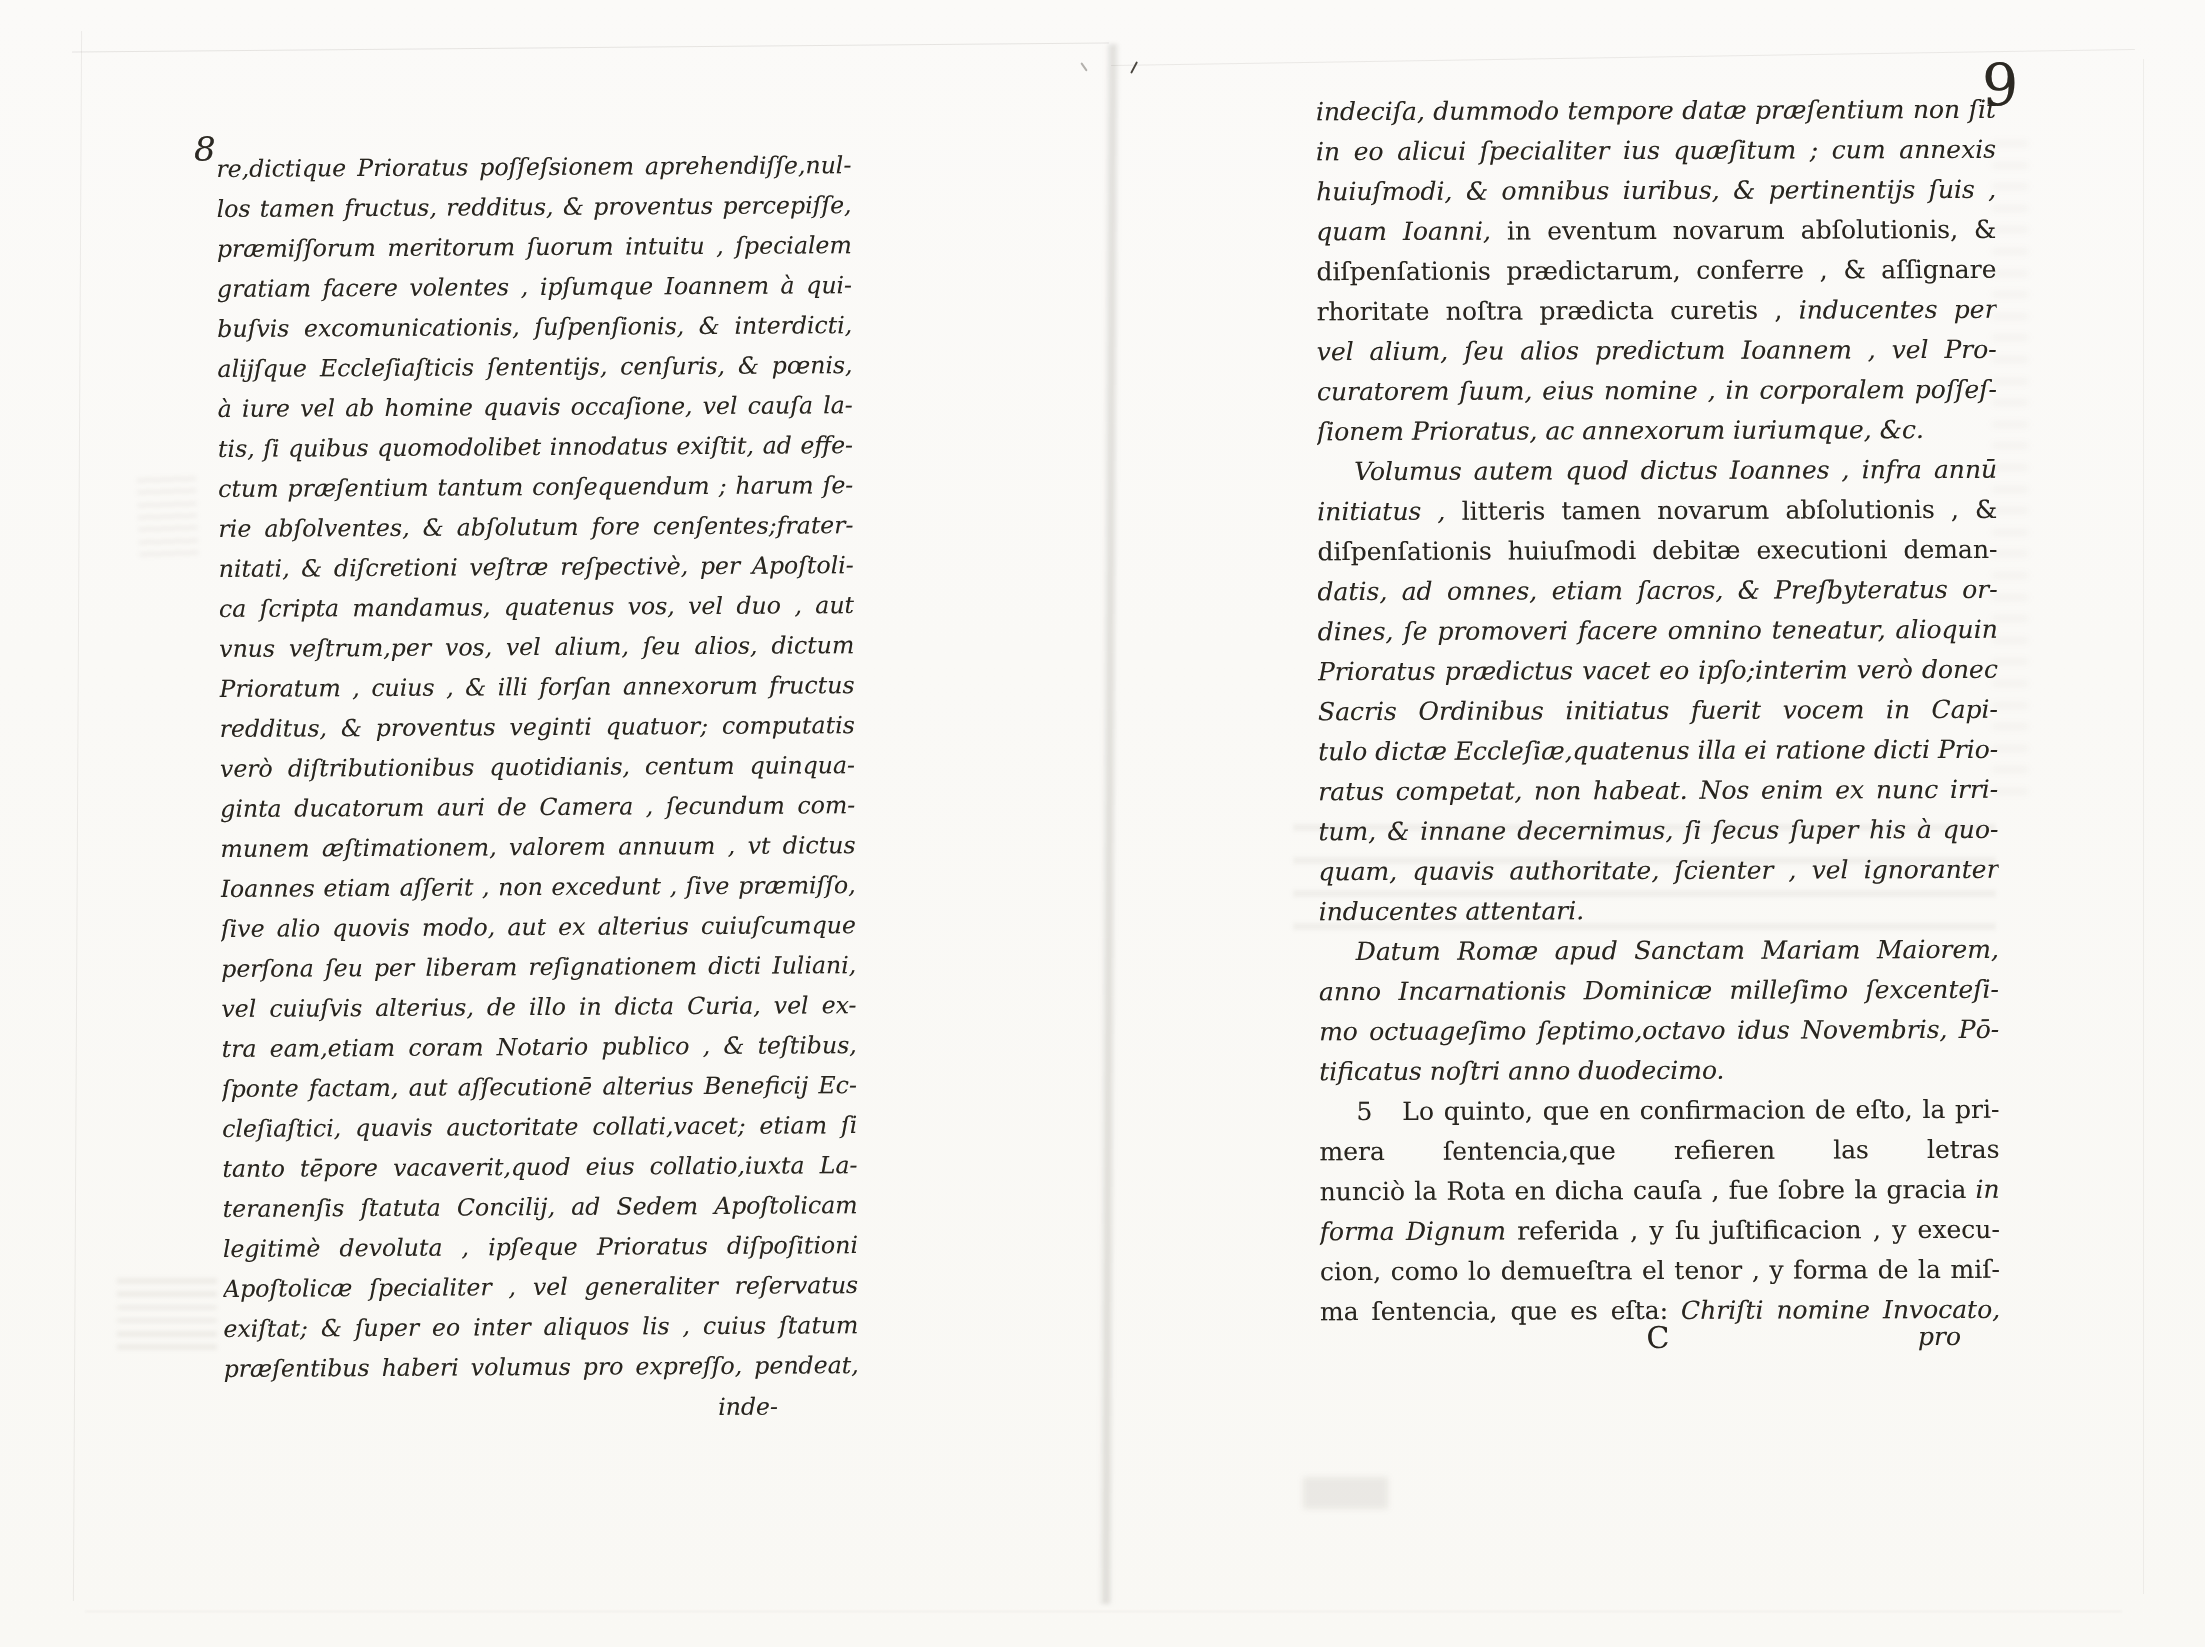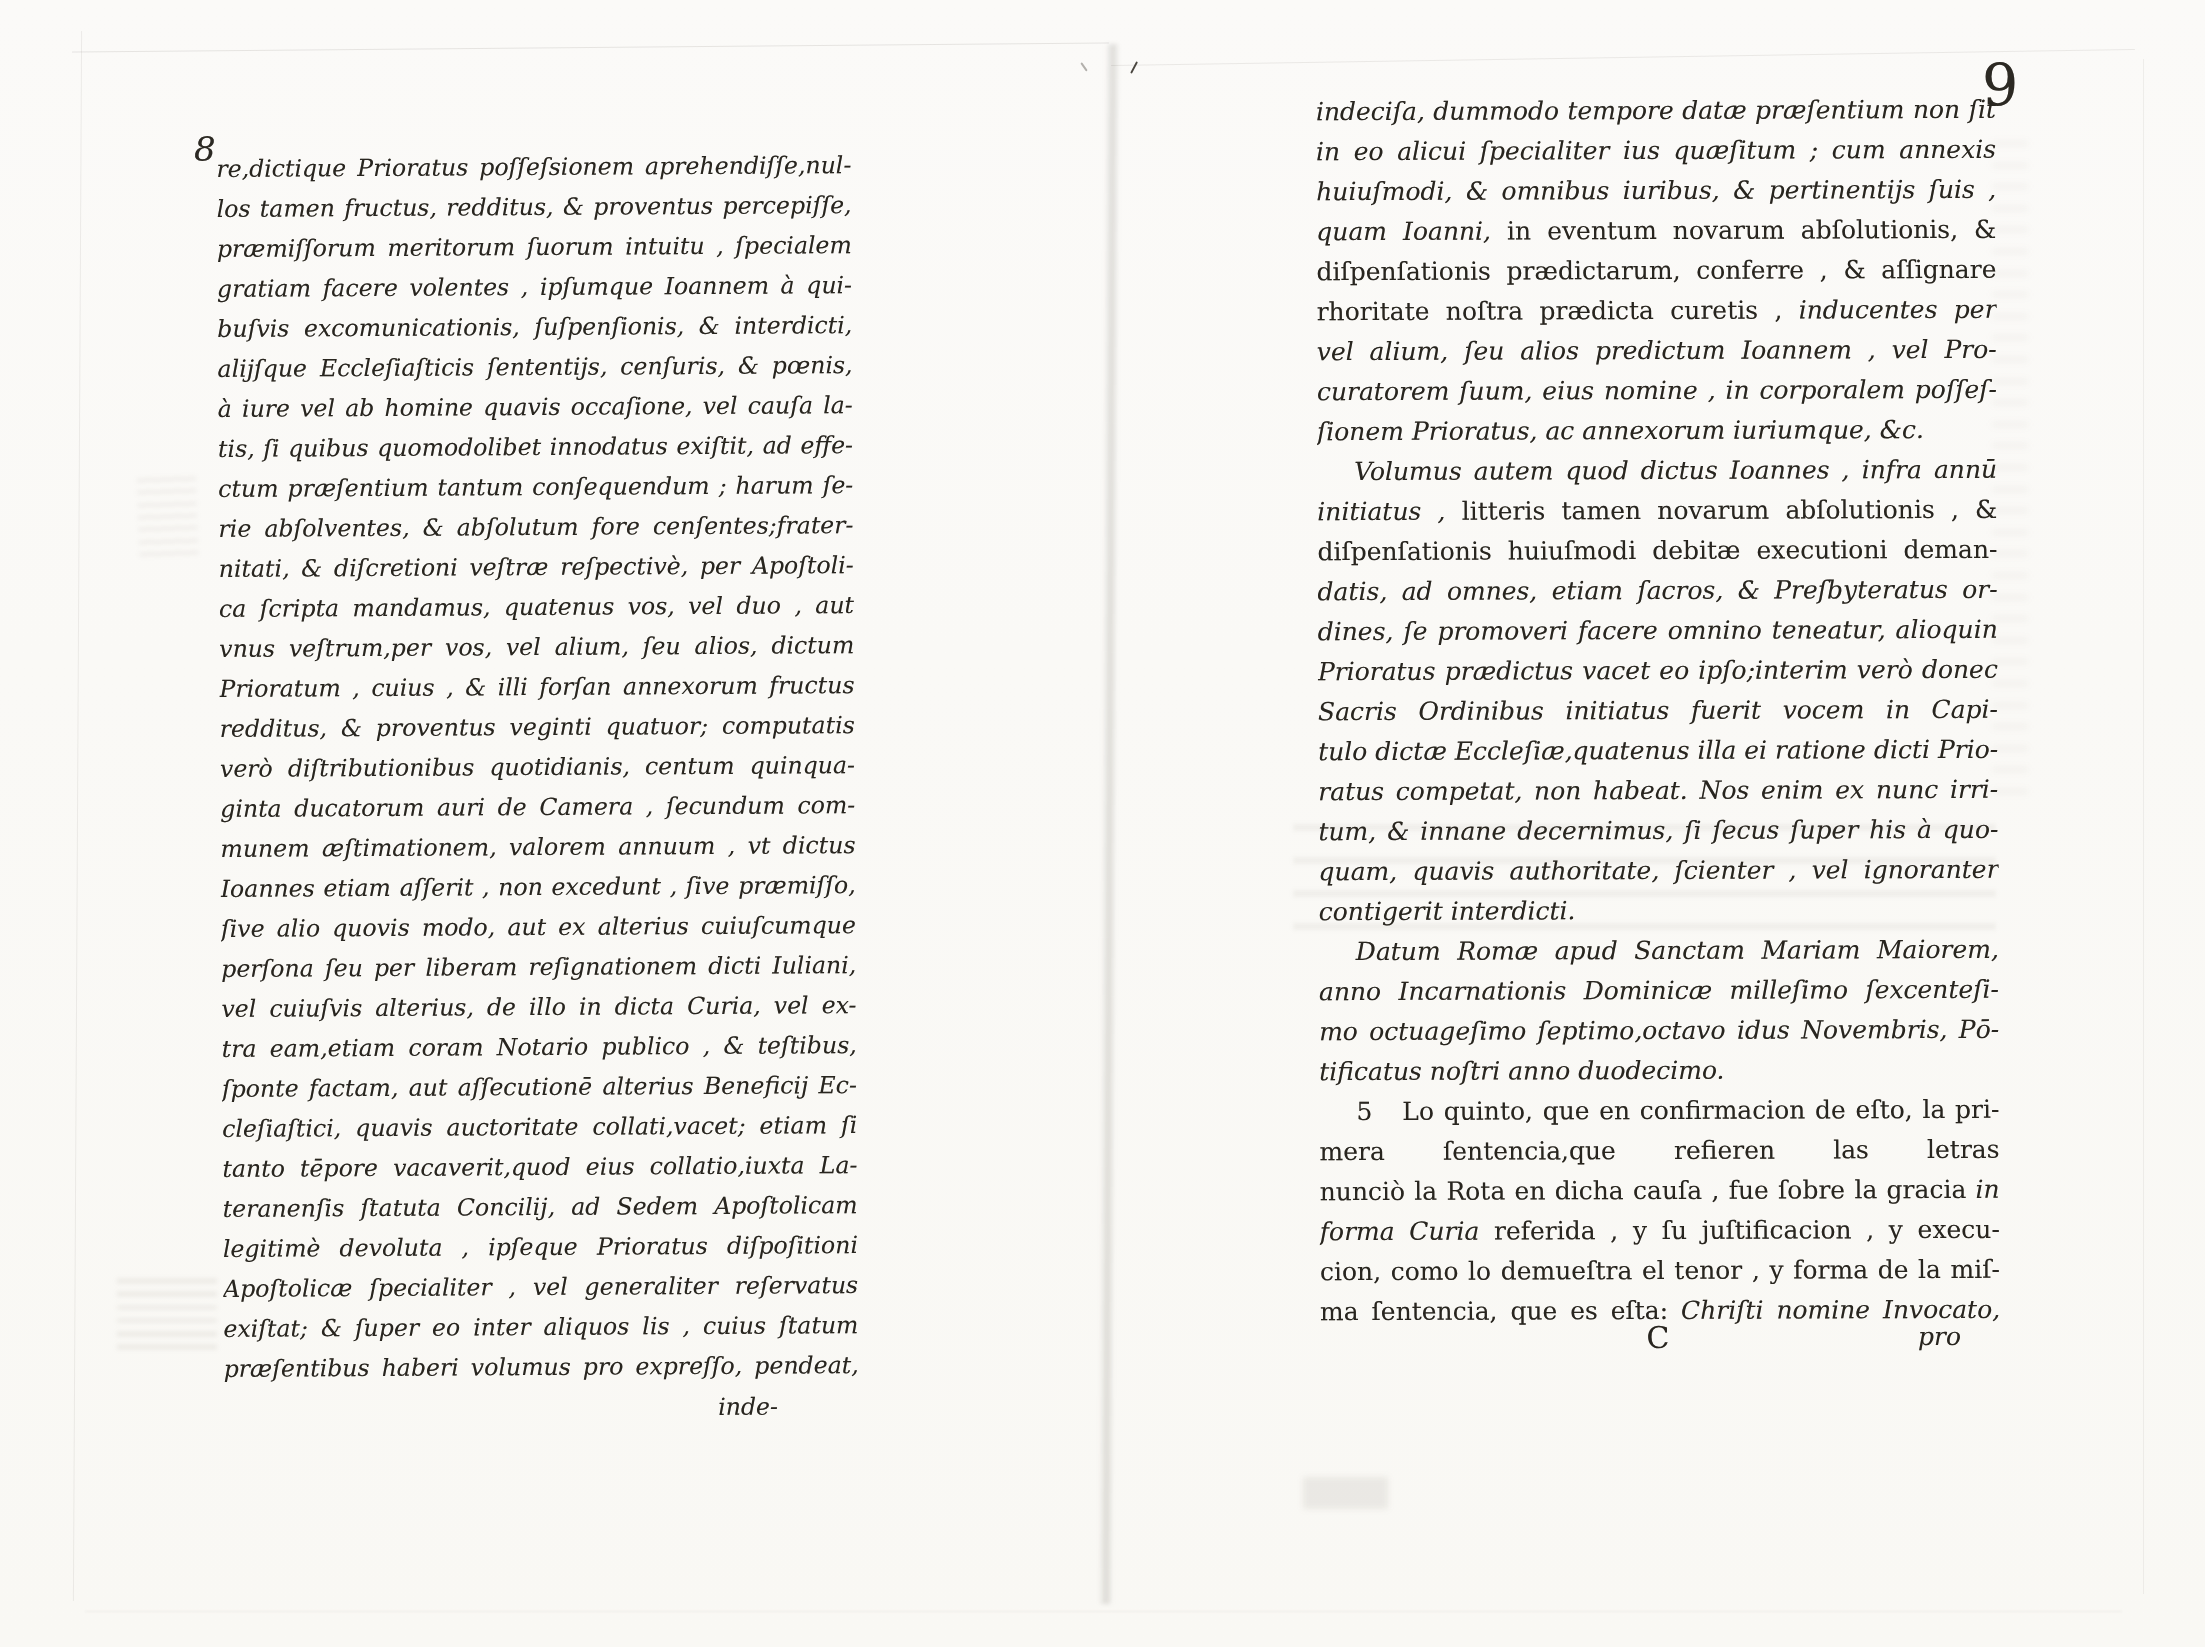--- a/index.html
+++ b/index.html
@@ -162,29 +162,29 @@
       <div class="line"><span class="seg-i">initiatus , </span><span class="seg-r">litteris tamen novarum abſolutionis , &amp;</span></div>
       <div class="line"><span class="seg-r">diſpenſationis huiuſmodi debitæ executioni deman-</span></div>
       <div class="line"><span class="seg-i">datis, ad omnes, etiam ſacros, &amp; Preſbyteratus or-</span></div>
       <div class="line"><span class="seg-i">dines, ſe promoveri facere omnino teneatur, alioquin</span></div>
       <div class="line"><span class="seg-i">Prioratus prædictus vacet eo ipſo;interim verò donec</span></div>
       <div class="line"><span class="seg-i">Sacris Ordinibus initiatus fuerit vocem in Capi-</span></div>
       <div class="line"><span class="seg-i">tulo dictæ Eccleſiæ,quatenus illa ei ratione dicti Prio-</span></div>
       <div class="line"><span class="seg-i">ratus competat, non habeat. Nos enim ex nunc irri-</span></div>
       <div class="line"><span class="seg-i">tum, &amp; innane decernimus, ſi ſecus ſuper his à quo-</span></div>
       <div class="line"><span class="seg-i">quam, quavis authoritate, ſcienter , vel ignoranter</span></div>
-      <div class="line no-just"><span class="seg-i">contigerit interdicti.</span></div>
+      <div class="line no-just"><span class="seg-i">inducentes attentari.</span></div>
       <div class="line indent"><span class="seg-i">Datum Romæ apud Sanctam Mariam Maiorem,</span></div>
       <div class="line"><span class="seg-i">anno Incarnationis Dominicæ milleſimo ſexcenteſi-</span></div>
       <div class="line"><span class="seg-i">mo octuageſimo ſeptimo,octavo idus Novembris, Pō-</span></div>
       <div class="line no-just"><span class="seg-i">tificatus noſtri anno duodecimo.</span></div>
       <div class="line indent"><span class="seg-r seg-gap">5</span><span class="seg-r">Lo quinto, que en confirmacion de eſto, la pri-</span></div>
       <div class="line"><span class="seg-r">mera ſentencia,que refieren las letras executoriales,pro-</span></div>
       <div class="line"><span class="seg-r">nunciò la Rota en dicha cauſa , fue ſobre la gracia </span><span class="seg-i">in</span></div>
-      <div class="line"><span class="seg-i">forma Curia </span><span class="seg-r">referida , y ſu juſtificacion , y execu-</span></div>
+      <div class="line"><span class="seg-i">forma Dignum </span><span class="seg-r">referida , y ſu juſtificacion , y execu-</span></div>
       <div class="line"><span class="seg-r">cion, como lo demueſtra el tenor , y forma de la miſ-</span></div>
       <div class="line"><span class="seg-r">ma ſentencia, que es eſta: </span><span class="seg-i">Chriſti nomine Invocato,</span></div>
     </div>
 
   <div class="textblock right" style="top: 1311px;">
     <div class="sig-line">
       <span class="sig-c">C</span>
       <span class="sig-pro">pro</span>
     </div>
   </div>

